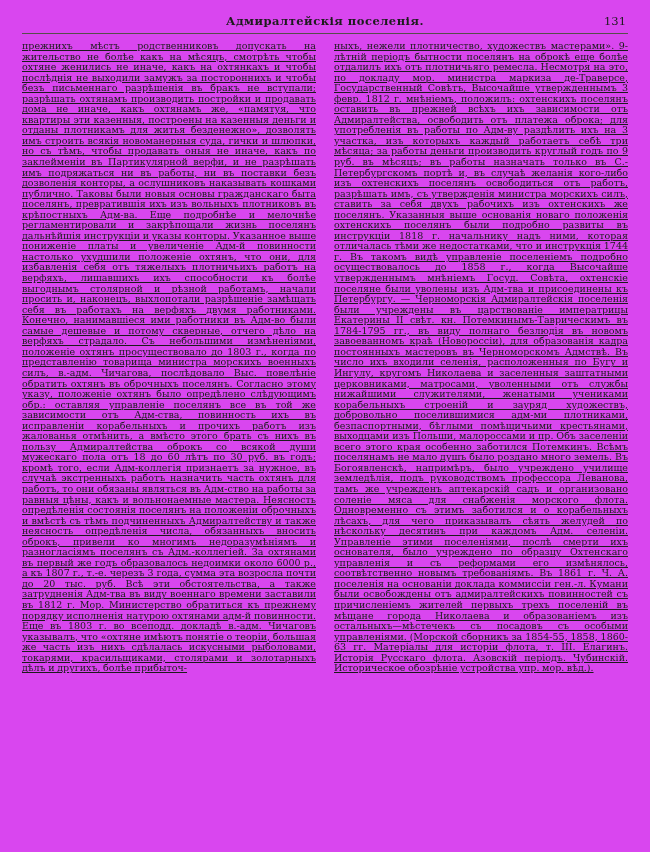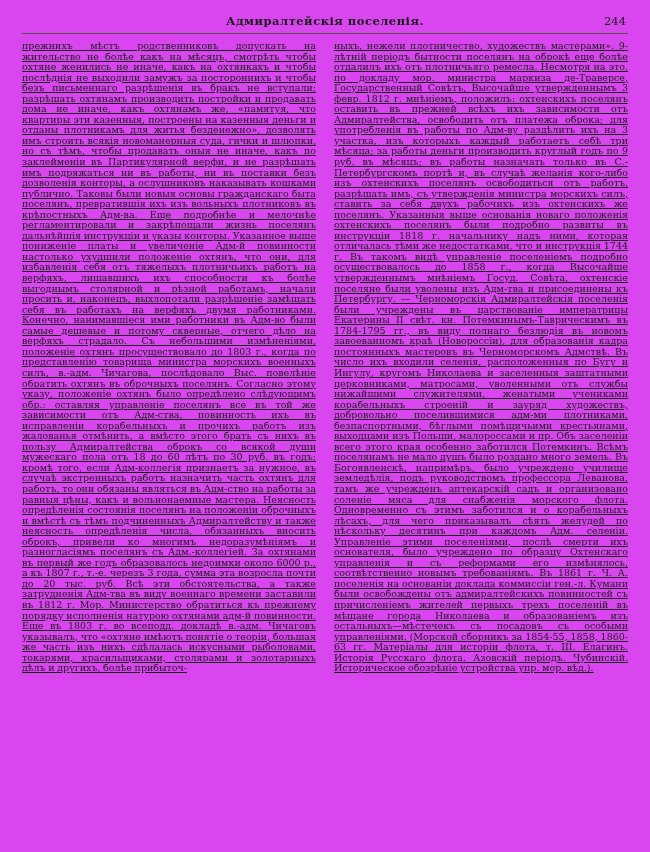--- a/index.html
+++ b/index.html
@@ -60,20 +60,20 @@
     overflow: hidden;
     text-decoration: underline;
   }
 </style>
 </head>
 <body>
 
 <div class="page">
   <div class="page-header">
     <span class="running-title">Адмиралтейскія поселенія.</span>
-    <span class="page-number">244</span>
+    <span class="page-number">131</span>
   </div>
   <div class="header-rule"></div>
   <div class="columns">
     <div class="column">прежнихъ мѣстъ родственниковъ допускать на жительство не болѣе какъ на мѣсяцъ, смотрѣть чтобы охтяне женились не иначе, какъ на охтянкахъ и чтобы послѣднія не выходили замужъ за постороннихъ и чтобы безъ письменнаго разрѣшенія въ бракъ не вступали; разрѣшать охтянамъ производить постройки и продавать дома не иначе, какъ охтянамъ же, «памятуя, что квартиры эти казенныя, построены на казенныя деньги и отданы плотникамъ для житья безденежно», дозволять имъ строить всякія новоманерныя суда, гички и шлюпки, но съ тѣмъ, чтобы продавать оныя не иначе, какъ по заклейменіи въ Партикулярной верфи, и не разрѣшать имъ подряжаться ни въ работы, ни въ поставки безъ дозволенія конторы, а ослушниковъ наказывать кошками публично. Таковы были новыя основы гражданскаго быта поселянъ, превратившія ихъ изъ вольныхъ плотниковъ въ крѣпостныхъ Адм-ва. Еще подробнѣе и мелочнѣе регламентировали и закрѣпощали жизнь поселянъ дальнѣйшія инструкціи и указы конторы. Указанное выше пониженіе платы и увеличеніе Адм-й повинности настолько ухудшили положеніе охтянъ, что они, для избавленія себя отъ тяжелыхъ плотничьихъ работъ на верфяхъ, лишавшихъ ихъ способности къ болѣе выгоднымъ столярной и рѣзной работамъ, начали просить и, наконецъ, выхлопотали разрѣшеніе замѣщать себя въ работахъ на верфяхъ двумя работниками. Конечно, нанимавшіеся ими работники въ Адм-во были самые дешевые и потому скверные, отчего дѣло на верфяхъ страдало. Съ небольшими измѣненіями, положеніе охтянъ просуществовало до 1803 г., когда по представленію товарища министра морскихъ военныхъ силъ, в.-адм. Чичагова, послѣдовало Выс. повелѣніе обратить охтянъ въ оброчныхъ поселянъ. Согласно этому указу, положеніе охтянъ было опредѣлено слѣдующимъ обр.: оставляя управленіе поселянъ все въ той же зависимости отъ Адм-ства, повинность ихъ въ исправленіи корабельныхъ и прочихъ работъ изъ жалованья отмѣнить, а вмѣсто этого брать съ нихъ въ пользу Адмиралтейства оброкъ со всякой души мужескаго пола отъ 18 до 60 лѣтъ по 30 руб. въ годъ; кромѣ того, если Адм-коллегія признаетъ за нужное, въ случаѣ экстренныхъ работъ назначить часть охтянъ для работъ, то они обязаны являться въ Адм-ство на работы за равныя цѣны, какъ и вольнонаемные мастера. Неясность опредѣленія состоянія поселянъ на положеніи оброчныхъ и вмѣстѣ съ тѣмъ подчиненныхъ Адмиралтейству и также неясность опредѣленія числа, обязанныхъ вносить оброкъ, привели ко многимъ недоразумѣніямъ и разногласіямъ поселянъ съ Адм.-коллегіей. За охтянами въ первый же годъ образовалось недоимки около 6000 р., а къ 1807 г., т.-е. черезъ 3 года, сумма эта возросла почти до 20 тыс. руб. Всѣ эти обстоятельства, а также затрудненія Адм-тва въ виду военнаго времени заставили въ 1812 г. Мор. Министерство обратиться къ прежнему порядку исполненія натурою охтянами адм-й повинности. Еще въ 1803 г. во всеподд. докладѣ в.-адм. Чичаговъ указывалъ, что «охтяне имѣютъ понятіе о теоріи, большая же часть изъ нихъ сдѣлалась искусными рыболовами, токарями, красильщиками, столярами и золотарныхъ дѣлъ и другихъ, болѣе прибыточ-</div>
     <div class="column">ныхъ, нежели плотничество, художествъ мастерами». 9-лѣтній періодъ бытности поселянъ на оброкѣ еще болѣе отдалилъ ихъ отъ плотничьяго ремесла. Несмотря на это, по докладу мор. министра маркиза де-Траверсе, Государственный Совѣтъ, Высочайше утвержденнымъ 3 февр. 1812 г. мнѣніемъ, положилъ: охтенскихъ поселянъ оставить въ прежней всѣхъ ихъ зависимости отъ Адмиралтейства, освободить отъ платежа оброка; для употребленія въ работы по Адм-ву раздѣлить ихъ на 3 участка, изъ которыхъ каждый работаетъ себѣ три мѣсяца; за работы деньги производить круглый годъ по 9 руб. въ мѣсяцъ; въ работы назначать только въ С.-Петербургскомъ портѣ и, въ случаѣ желанія кого-либо изъ охтенскихъ поселянъ освободиться отъ работъ, разрѣшать имъ, съ утвержденія министра морскихъ силъ, ставить за себя двухъ рабочихъ изъ охтенскихъ же поселянъ. Указанныя выше основанія новаго положенія охтенскихъ поселянъ были подробно развиты въ инструкціи 1818 г. начальнику надъ ними, которая отличалась тѣми же недостатками, что и инструкція 1744 г. Въ такомъ видѣ управленіе поселеніемъ подробно осуществовалось до 1858 г., когда Высочайше утвержденнымъ мнѣніемъ Госуд. Совѣта, охтенскіе поселяне были уволены изъ Адм-тва и присоединены къ Петербургу. — Черноморскія Адмиралтейскія поселенія были учреждены въ царствованіе императрицы Екатерины II свѣт. кн. Потемкинымъ-Таврическимъ въ 1784-1795 гг., въ виду полнаго безлюдія въ новомъ завоеванномъ краѣ (Новороссіи), для образованія кадра постоянныхъ мастеровъ въ Черноморскомъ Адмствѣ. Въ число ихъ входили селенія, расположенныя по Бугу и Ингулу, кругомъ Николаева и заселенныя заштатными церковниками, матросами, уволенными отъ службы нижайшими служителями, женатыми учениками корабельныхъ строеній и зауряд художествъ, добровольно поселившимися адм-ми плотниками, безпаспортными, бѣглыми помѣщичьими крестьянами, выходцами изъ Польши, малороссами и пр. Объ заселеніи всего этого края особенно заботился Потемкинъ. Всѣмъ поселянамъ не мало душъ было роздано много земель. Въ Богоявленскѣ, напримѣръ, было учреждено училище земледѣлія, подъ руководствомъ профессора Леванова, тамъ же учрежденъ аптекарскій садъ и организовано соленіе мяса для снабженія морского флота. Одновременно съ этимъ заботился и о корабельныхъ лѣсахъ, для чего приказывалъ сѣять желудей по нѣскольку десятинъ при каждомъ Адм. селеніи. Управленіе этими поселеніями, послѣ смерти ихъ основателя, было учреждено по образцу Охтенскаго управленія и съ реформами его измѣнялось, соотвѣтственно новымъ требованіямъ. Въ 1861 г. Ч. А. поселенія на основаніи доклада коммиссіи ген.-л. Кумани были освобождены отъ адмиралтейскихъ повинностей съ причисленіемъ жителей первыхъ трехъ поселеній въ мѣщане города Николаева и образованіемъ изъ остальныхъ—мѣстечекъ съ посадовъ съ особыми управленіями. (Морской сборникъ за 1854-55, 1858, 1860-63 гг. Матеріалы для исторіи флота, т. III. Елагинъ. Исторія Русскаго флота. Азовскій періодъ. Чубинскій. Историческое обозрѣніе устройства упр. мор. вѣд.).</div>
   </div>
 </div>
 
 </body></html>

